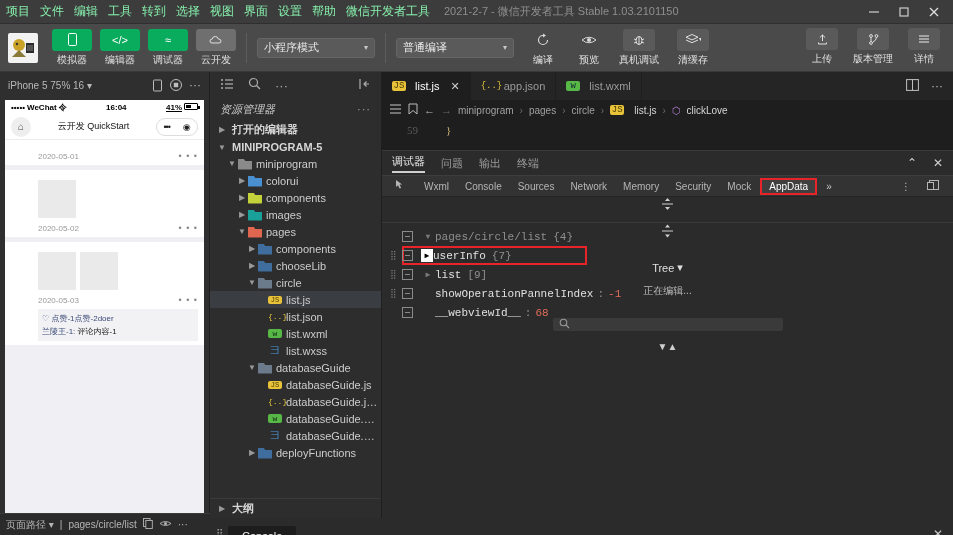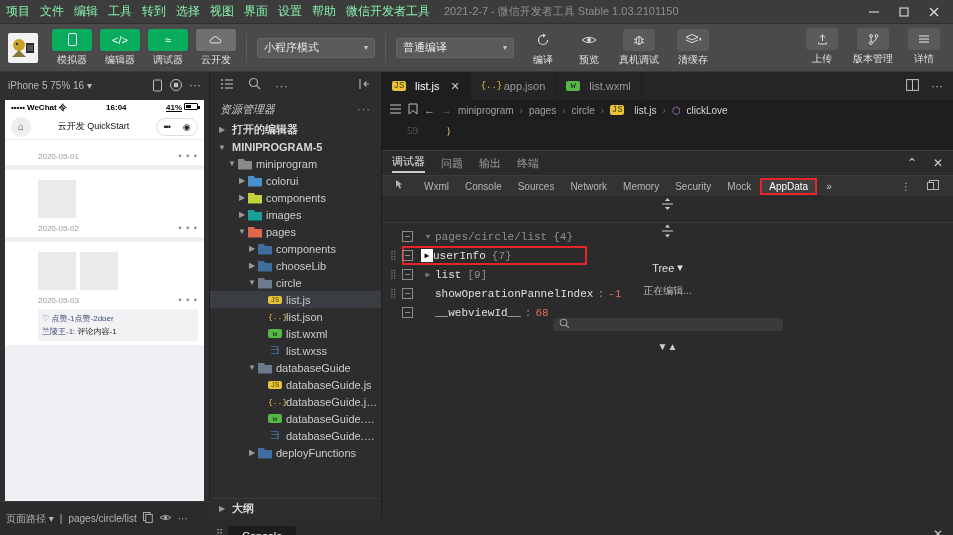--- a/index.html
+++ b/index.html
@@ -177,21 +177,21 @@
   .footer { height: 65px; display: flex; }
   .foot-sim { width: 210px; background: #2f2f2f; border-right: 1px solid #1f1f1f; display: flex; align-items: flex-end; }
   .foot-rest { flex: 1; position: relative; }
   .console-pill {
     position: absolute; left: 18px; top: 8px; background: #1d1d1d; color: #efefef;
     font-size: 11px; padding: 4px 14px; border-radius: 2px;
   }
   .console-dots { position: absolute; left: 6px; top: 10px; color: #9a9a9a; font-size: 10px; letter-spacing: -1px; }
   .console-x { position: absolute; right: 10px; top: 9px; color: #cfcfcf; font-size: 12px; }
   .sb-left-abs {
-    position: absolute; left: 0; bottom: 0; width: 210px; height: 34px; background: #2b2b2b;
+    position: absolute; left: 0; bottom: 0; width: 210px; height: 22px; background: #2b2b2b;
     display: flex; align-items: center; gap: 6px; padding: 0 6px; font-size: 10px; color: #b5b5b5;
     border-top: 1px solid #3a3a3a;
   }
 </style>
 </head>
 <body>
 
 <div id="app">
 
   <div class="titlebar">

